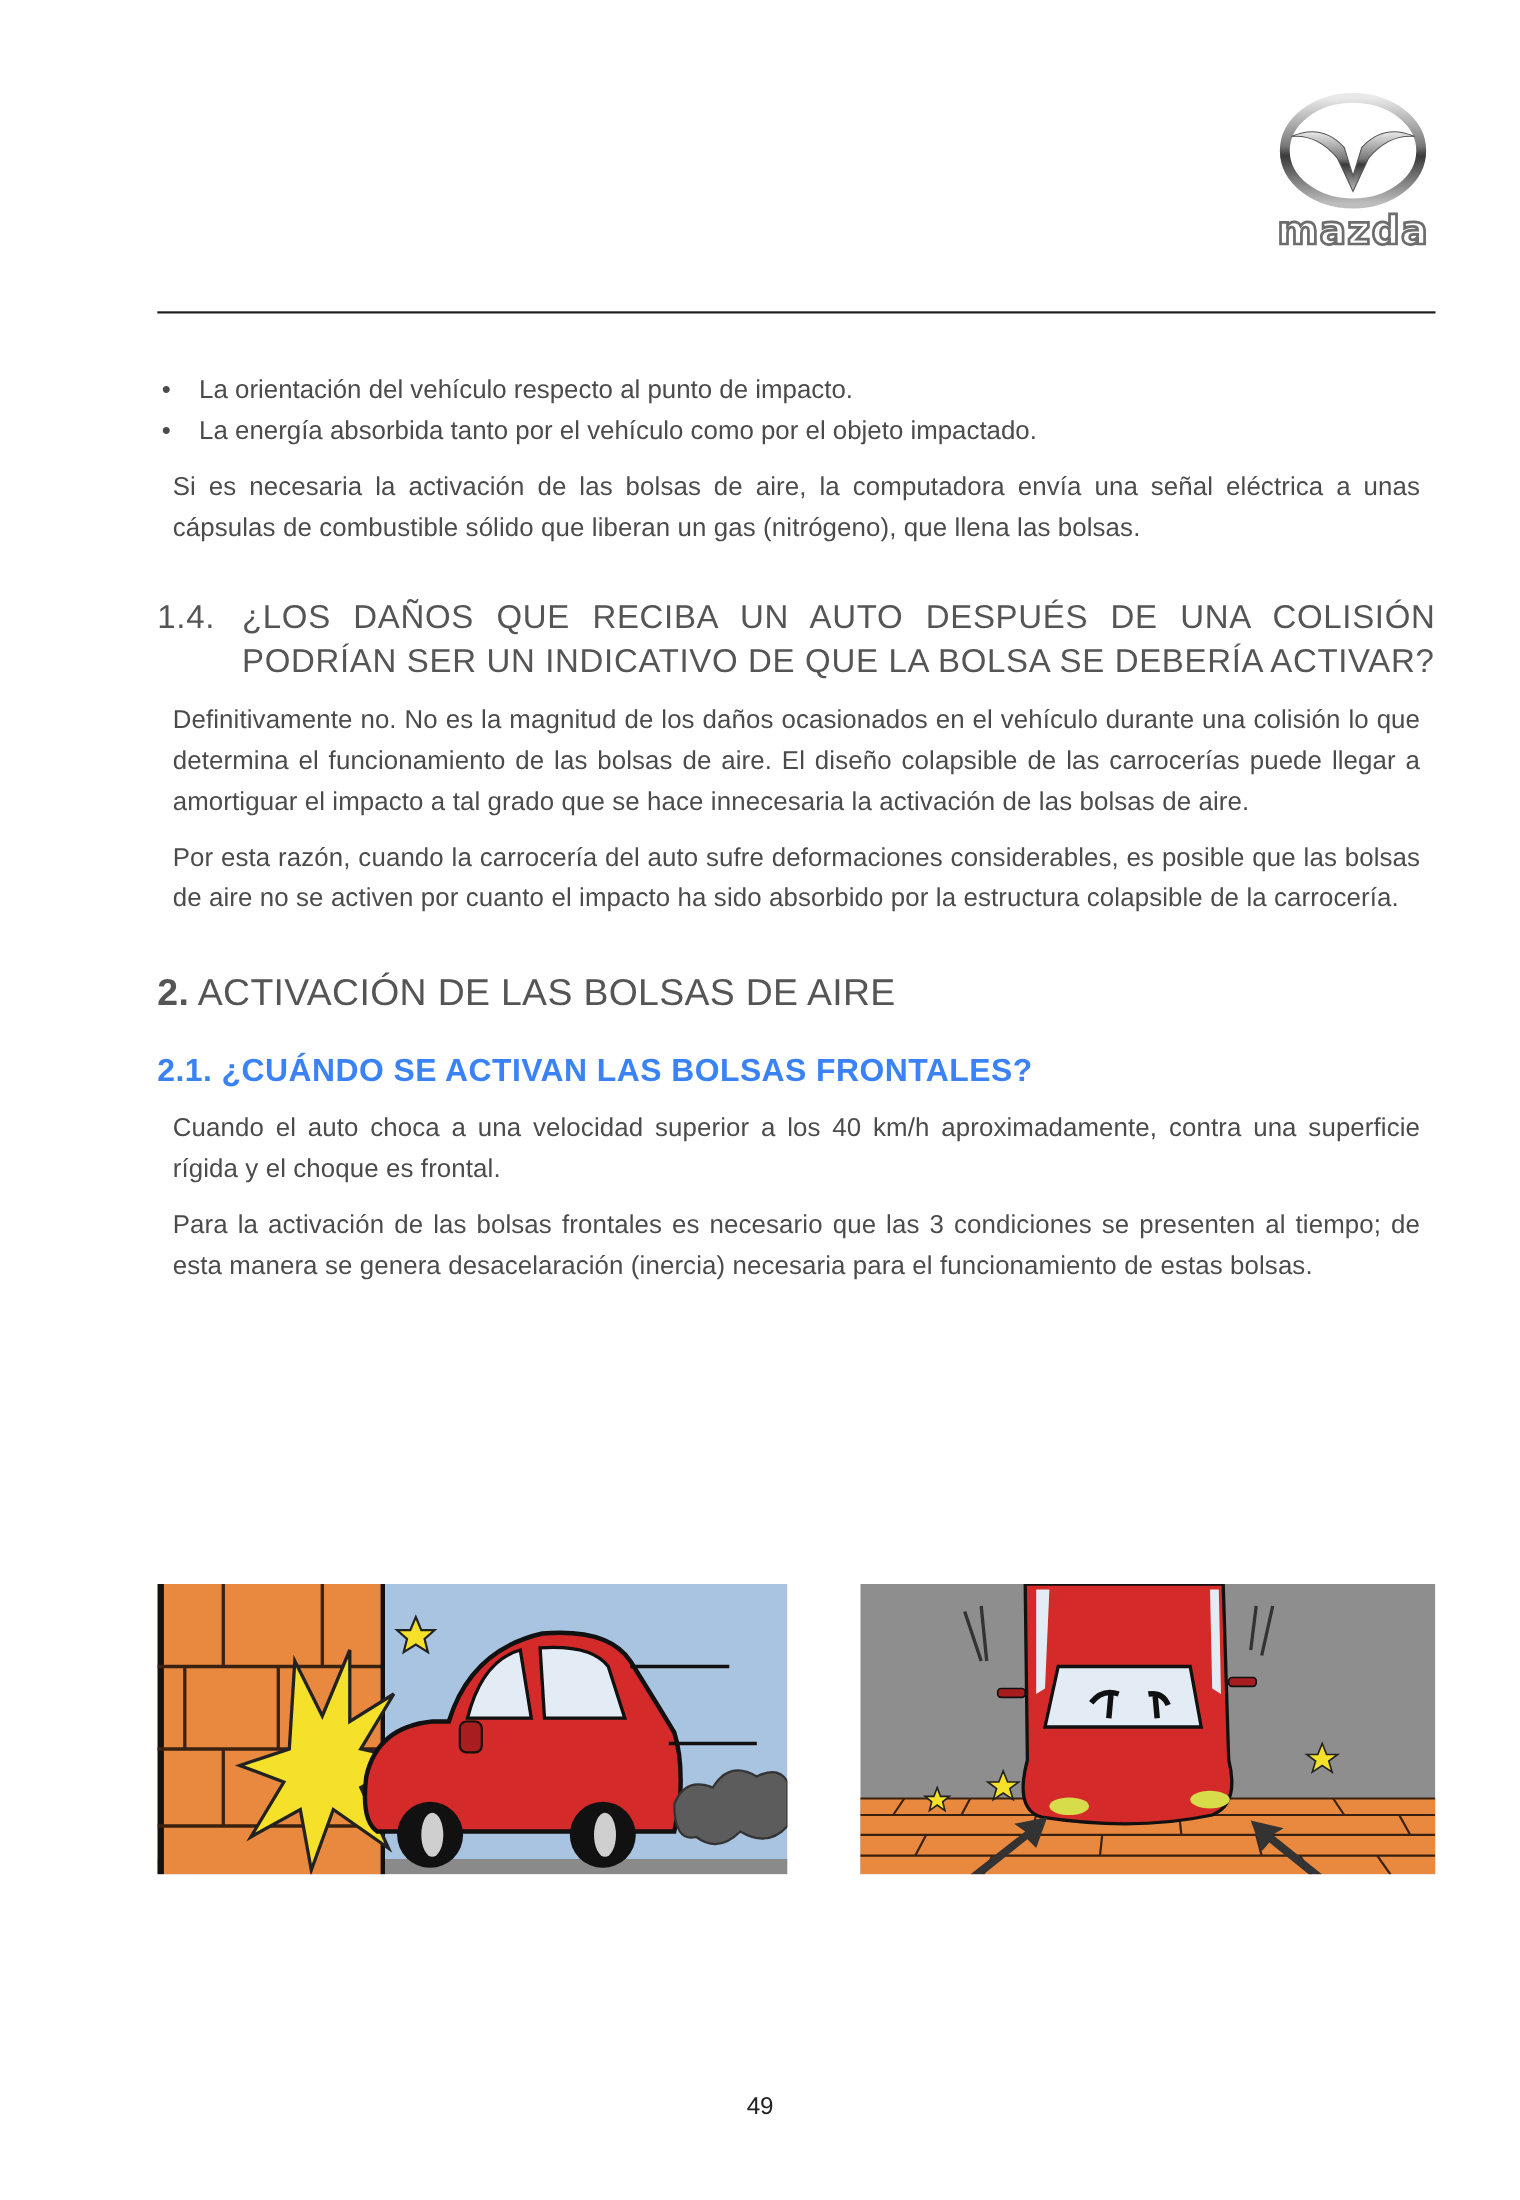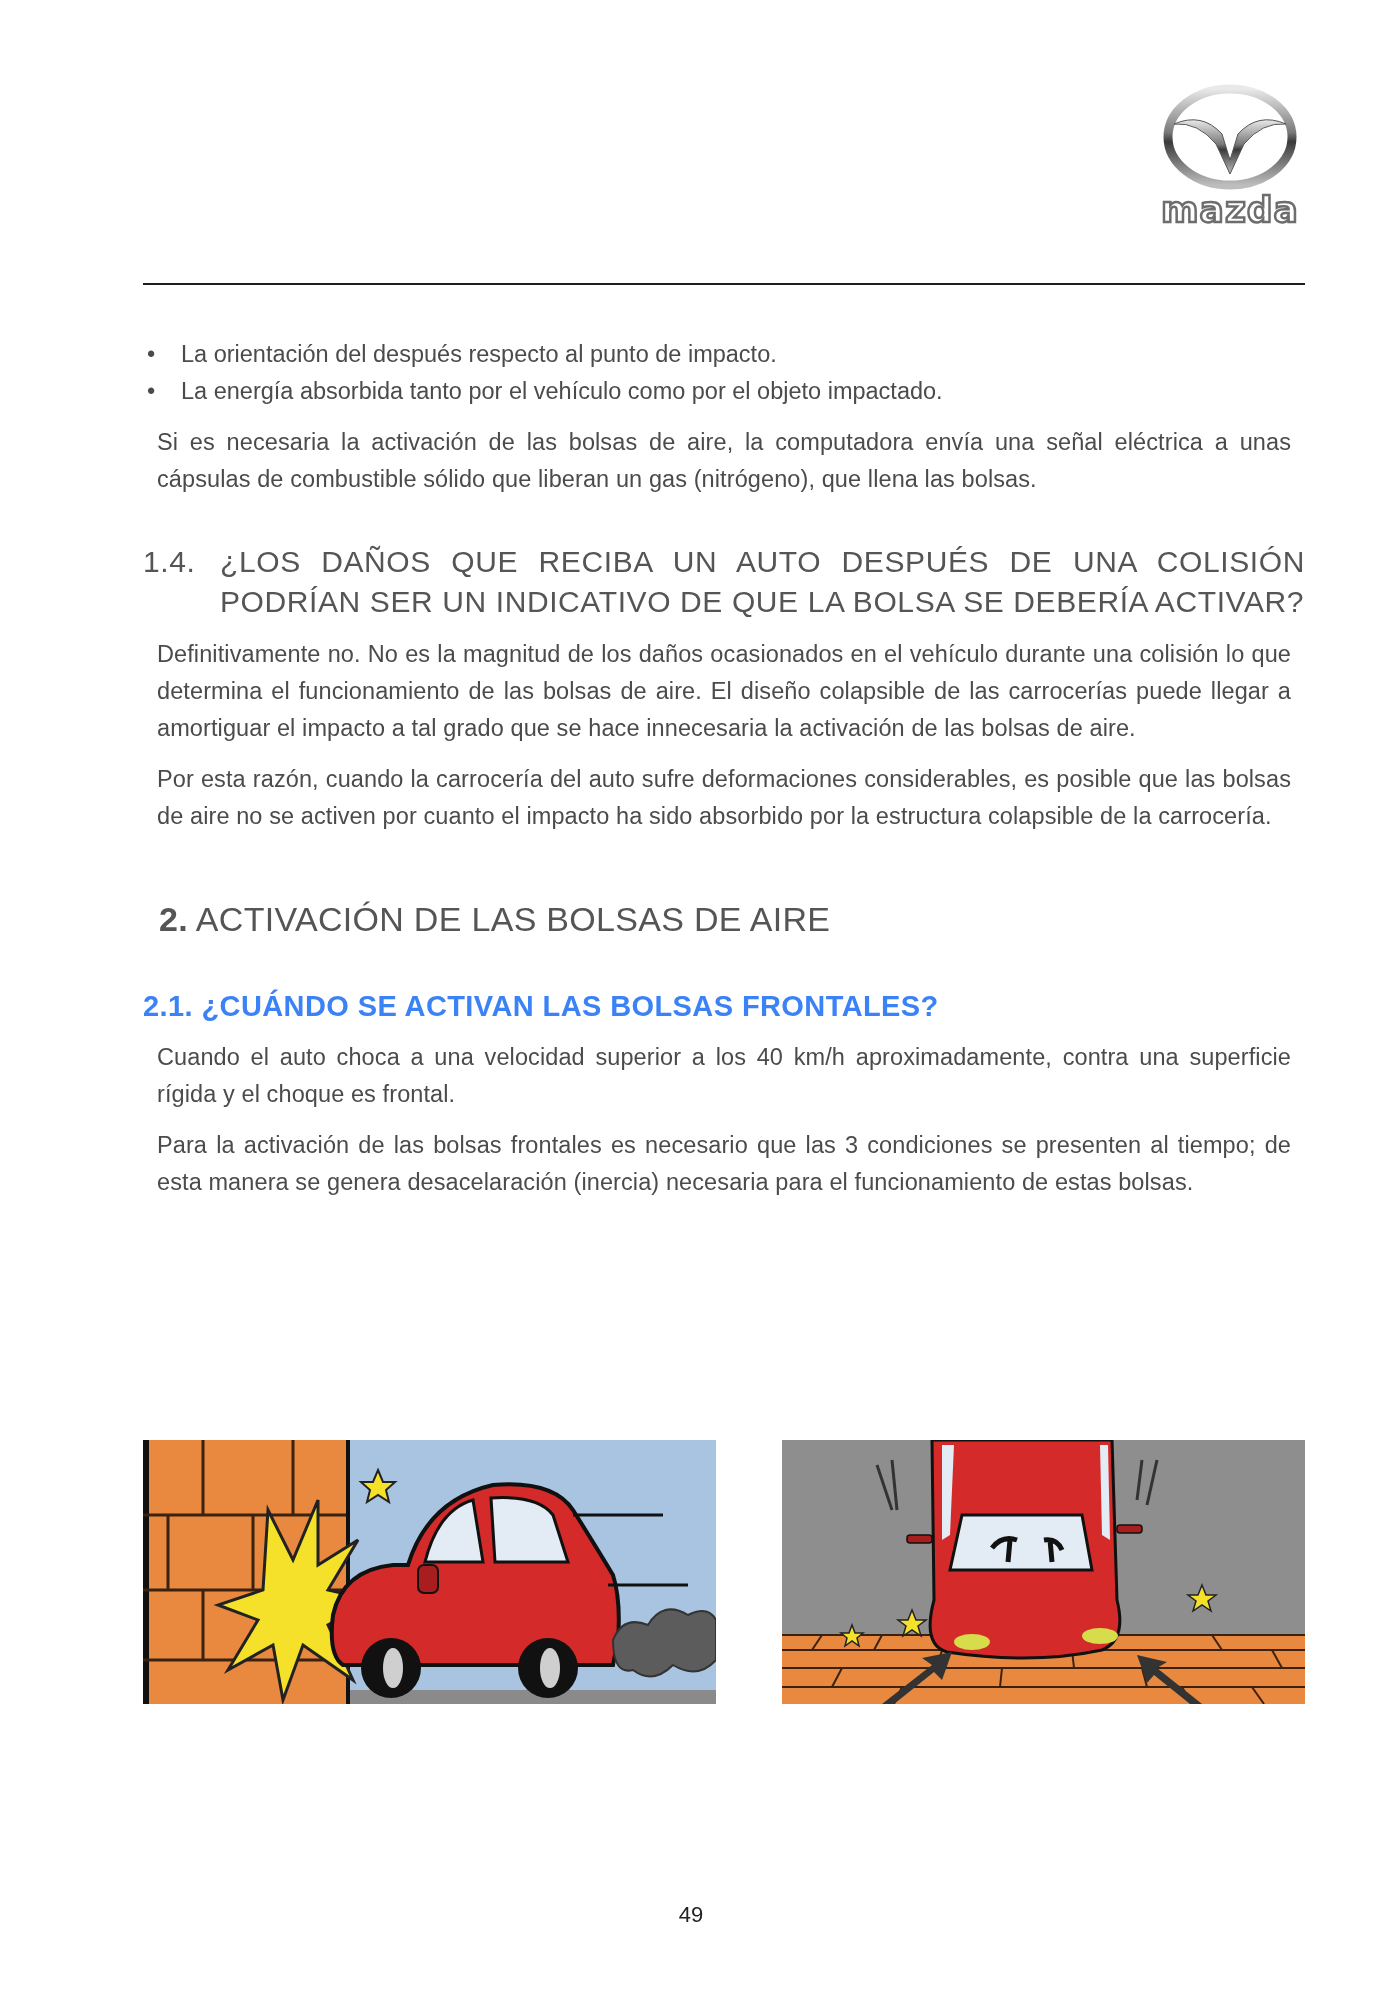--- a/index.html
+++ b/index.html
@@ -8,21 +8,21 @@
   .logo { position: absolute; left: 1150px; top: 82px; width: 160px; height: 150px; }
   .rule { position: absolute; left: 143px; top: 283px; width: 1162px; height: 2px; background: #1e1e1e; }
   .content { position: absolute; left: 143px; top: 336px; width: 1162px; }
   .p { font-size: 23.5px; line-height: 37px; text-align: justify; margin: 14px; letter-spacing: 0.1px; }
   .bullets { list-style: none; margin: 0; padding: 0; }
   .bullets li { font-size: 23.5px; line-height: 37px; position: relative; padding-left: 38px; }
   .bullets li .dot { position: absolute; left: 4px; top: 0; }
   .h-sub { font-size: 30px; line-height: 40px; font-weight: normal; color: #555555; margin: 0;
            text-align: justify; text-align-last: left; padding-left: 77px; text-indent: -77px; letter-spacing: 0.6px; }
   .h-sub .num { display: inline-block; width: 77px; text-indent: 0; }
-  .h-main { font-size: 34px; line-height: 44px; color: #555555; font-weight: normal; margin: 16px; letter-spacing: 0.3px; }
+  .h-main { font-size: 34px; line-height: 44px; color: #555555; font-weight: normal; margin: 0; letter-spacing: 0.3px; }
   .h-main .num, .h-sub2 .num { font-weight: bold; }
   .h-sub2 { font-size: 29px; line-height: 38px; color: #3b82f6; margin: 0; letter-spacing: 0.4px; }
   .figs { position: absolute; top: 1440px; left: 143px; width: 1162px; height: 264px; }
   .fig { position: absolute; top: 0; height: 264px; overflow: hidden; }
   .fig svg { display: block; width: 100%; height: 100%; }
   .pagenum { position: absolute; top: 1902px; left: 0; width: 1382px; text-align: center; font-size: 22px; color: #222; }
 </style>
 </head>
 <body>
 
@@ -39,21 +39,21 @@
     <ellipse cx="80" cy="55" rx="62" ry="48" fill="none" stroke="url(#chrome)" stroke-width="9"></ellipse>
     <path d="M24 42 Q52 30 72 52 L80 78 L88 52 Q108 30 136 42 Q112 40 94 62 L80 92 L66 62 Q48 40 24 42 Z" fill="url(#chrome)" stroke="#555" stroke-width="1"></path>
     <text x="80" y="140" text-anchor="middle" font-family="DejaVu Sans, sans-serif" font-size="36" font-weight="bold" fill="#ffffff" stroke="#6d6d6d" stroke-width="2.5" letter-spacing="1">mazda</text>
   </svg>
 </div>
 
 <div class="rule"></div>
 
 <div class="content">
   <ul class="bullets">
-    <li><span class="dot">•</span><span>La orientación del después respecto al punto de impacto.</span></li>
+    <li><span class="dot">•</span><span>La orientación del vehículo respecto al punto de impacto.</span></li>
     <li><span class="dot">•</span><span>La energía absorbida tanto por el vehículo como por el objeto impactado.</span></li>
   </ul>
   <p class="p">Si es necesaria la activación de las bolsas de aire, la computadora envía una señal eléctrica a unas cápsulas de combustible sólido que liberan un gas (nitrógeno), que llena las bolsas.</p>
 
   <div style="height:30px"></div>
   <h3 class="h-sub"><span class="num">1.4.</span><span>¿LOS DAÑOS QUE RECIBA UN AUTO DESPUÉS DE UNA COLISIÓN PODRÍAN SER UN INDICATIVO DE QUE LA BOLSA SE DEBERÍA ACTIVAR?</span></h3>
   <p class="p">Definitivamente no. No es la magnitud de los daños ocasionados en el vehículo durante una colisión lo que determina el funcionamiento de las bolsas de aire. El diseño colapsible de las carrocerías puede llegar a amortiguar el impacto a tal grado que se hace innecesaria la activación de las bolsas de aire.</p>
   <p class="p">Por esta razón, cuando la carrocería del auto sufre deformaciones considerables, es posible que las bolsas de aire no se activen por cuanto el impacto ha sido absorbido por la estructura colapsible de la carrocería.</p>
 
   <div style="height:32px"></div>

